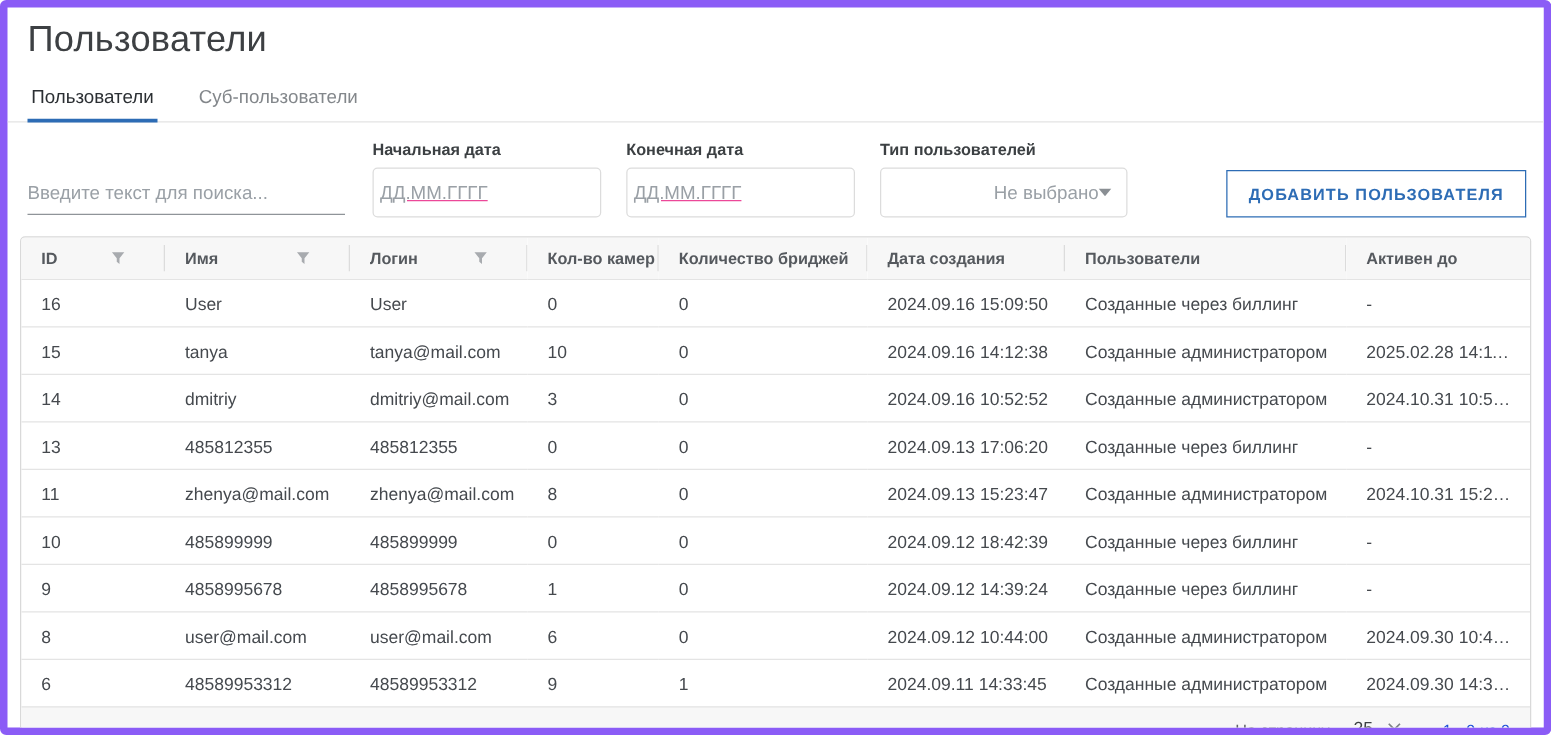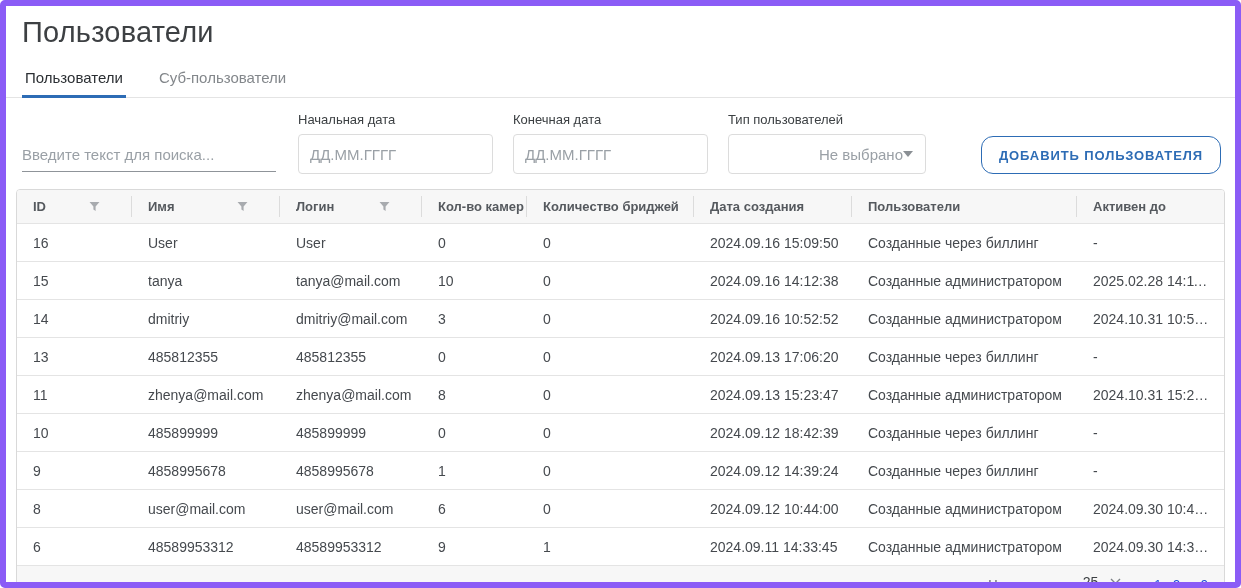--- a/index.html
+++ b/index.html
@@ -18,34 +18,34 @@
   
   .filters{display:flex;align-items:flex-end;padding:0 14px 0 16px;margin-top:14px;}
   .search-wrap{width:254px;margin-right:22px;padding-bottom:2px;}
   .search-input{
     width:100%;border:none;border-bottom:1px solid #8f9499;outline:none;
     font-size:15px;padding:0 0 8px;color:#3c4043;background:transparent;
     font-family:"Liberation Sans",sans-serif;
   }
   .search-input::placeholder{color:#9aa0a6;}
   .field{margin-right:20px;}
-  .field-label{font-size:13px;font-weight:400;color:#3c4043;margin-bottom:7px;}
+  .field-label{font-size:13px;font-weight:700;color:#3c4043;margin-bottom:7px;}
   .text-input{
-    width:171px;height:38px;border:1px solid #dcdcdc;border-radius:4px;padding:0 11px;
-    font-size:15px;color:#ec4899;outline:none;font-family:"Liberation Sans",sans-serif;box-sizing:content-box;
+    width:171px;height:38px;border:1px solid #dcdcdc;border-radius:4px;padding:0 5px;
+    font-size:15px;color:#ec4899;outline:none;font-family:"Liberation Sans",sans-serif;box-sizing:content-box;text-decoration:underline;
   }
   .text-input::placeholder{color:#9aa0a6;}
   .select-box{
     width:198px;height:40px;border:1px solid #dcdcdc;border-radius:4px;box-sizing:border-box;
     display:flex;align-items:center;justify-content:flex-end;padding:0 12px;cursor:pointer;
   }
   .select-value{font-size:15px;color:#9aa0a6;}
   .tri-down{width:0;height:0;border-left:5px solid transparent;border-right:5px solid transparent;border-top:6px solid #8a8f94;}
   .add-btn{
-    margin-left:auto;height:38px;padding:0 17px;background:#fff;border:1px solid #2d6cb5;border-radius:12px;
+    margin-left:auto;height:38px;padding:0 17px;background:#fff;border:1px solid #2d6cb5;border-radius:0;
     color:#2d6cb5;font-size:13px;font-weight:700;letter-spacing:.9px;cursor:pointer;
     font-family:"Liberation Sans",sans-serif;
   }
   
   .card{margin:15px 10px 0;border:1px solid #d9d9d9;border-radius:4px;overflow:hidden;}
   table{width:100%;border-collapse:collapse;table-layout:fixed;}
   col.c0{width:115px}col.c1{width:148px}col.c2{width:142px}col.c3{width:105px}
   col.c4{width:167px}col.c5{width:158px}col.c6{width:225px}col.c7{width:auto}
   thead th{
     background:#f7f7f7;height:33px;font-size:13px;font-weight:700;color:#55595e;

